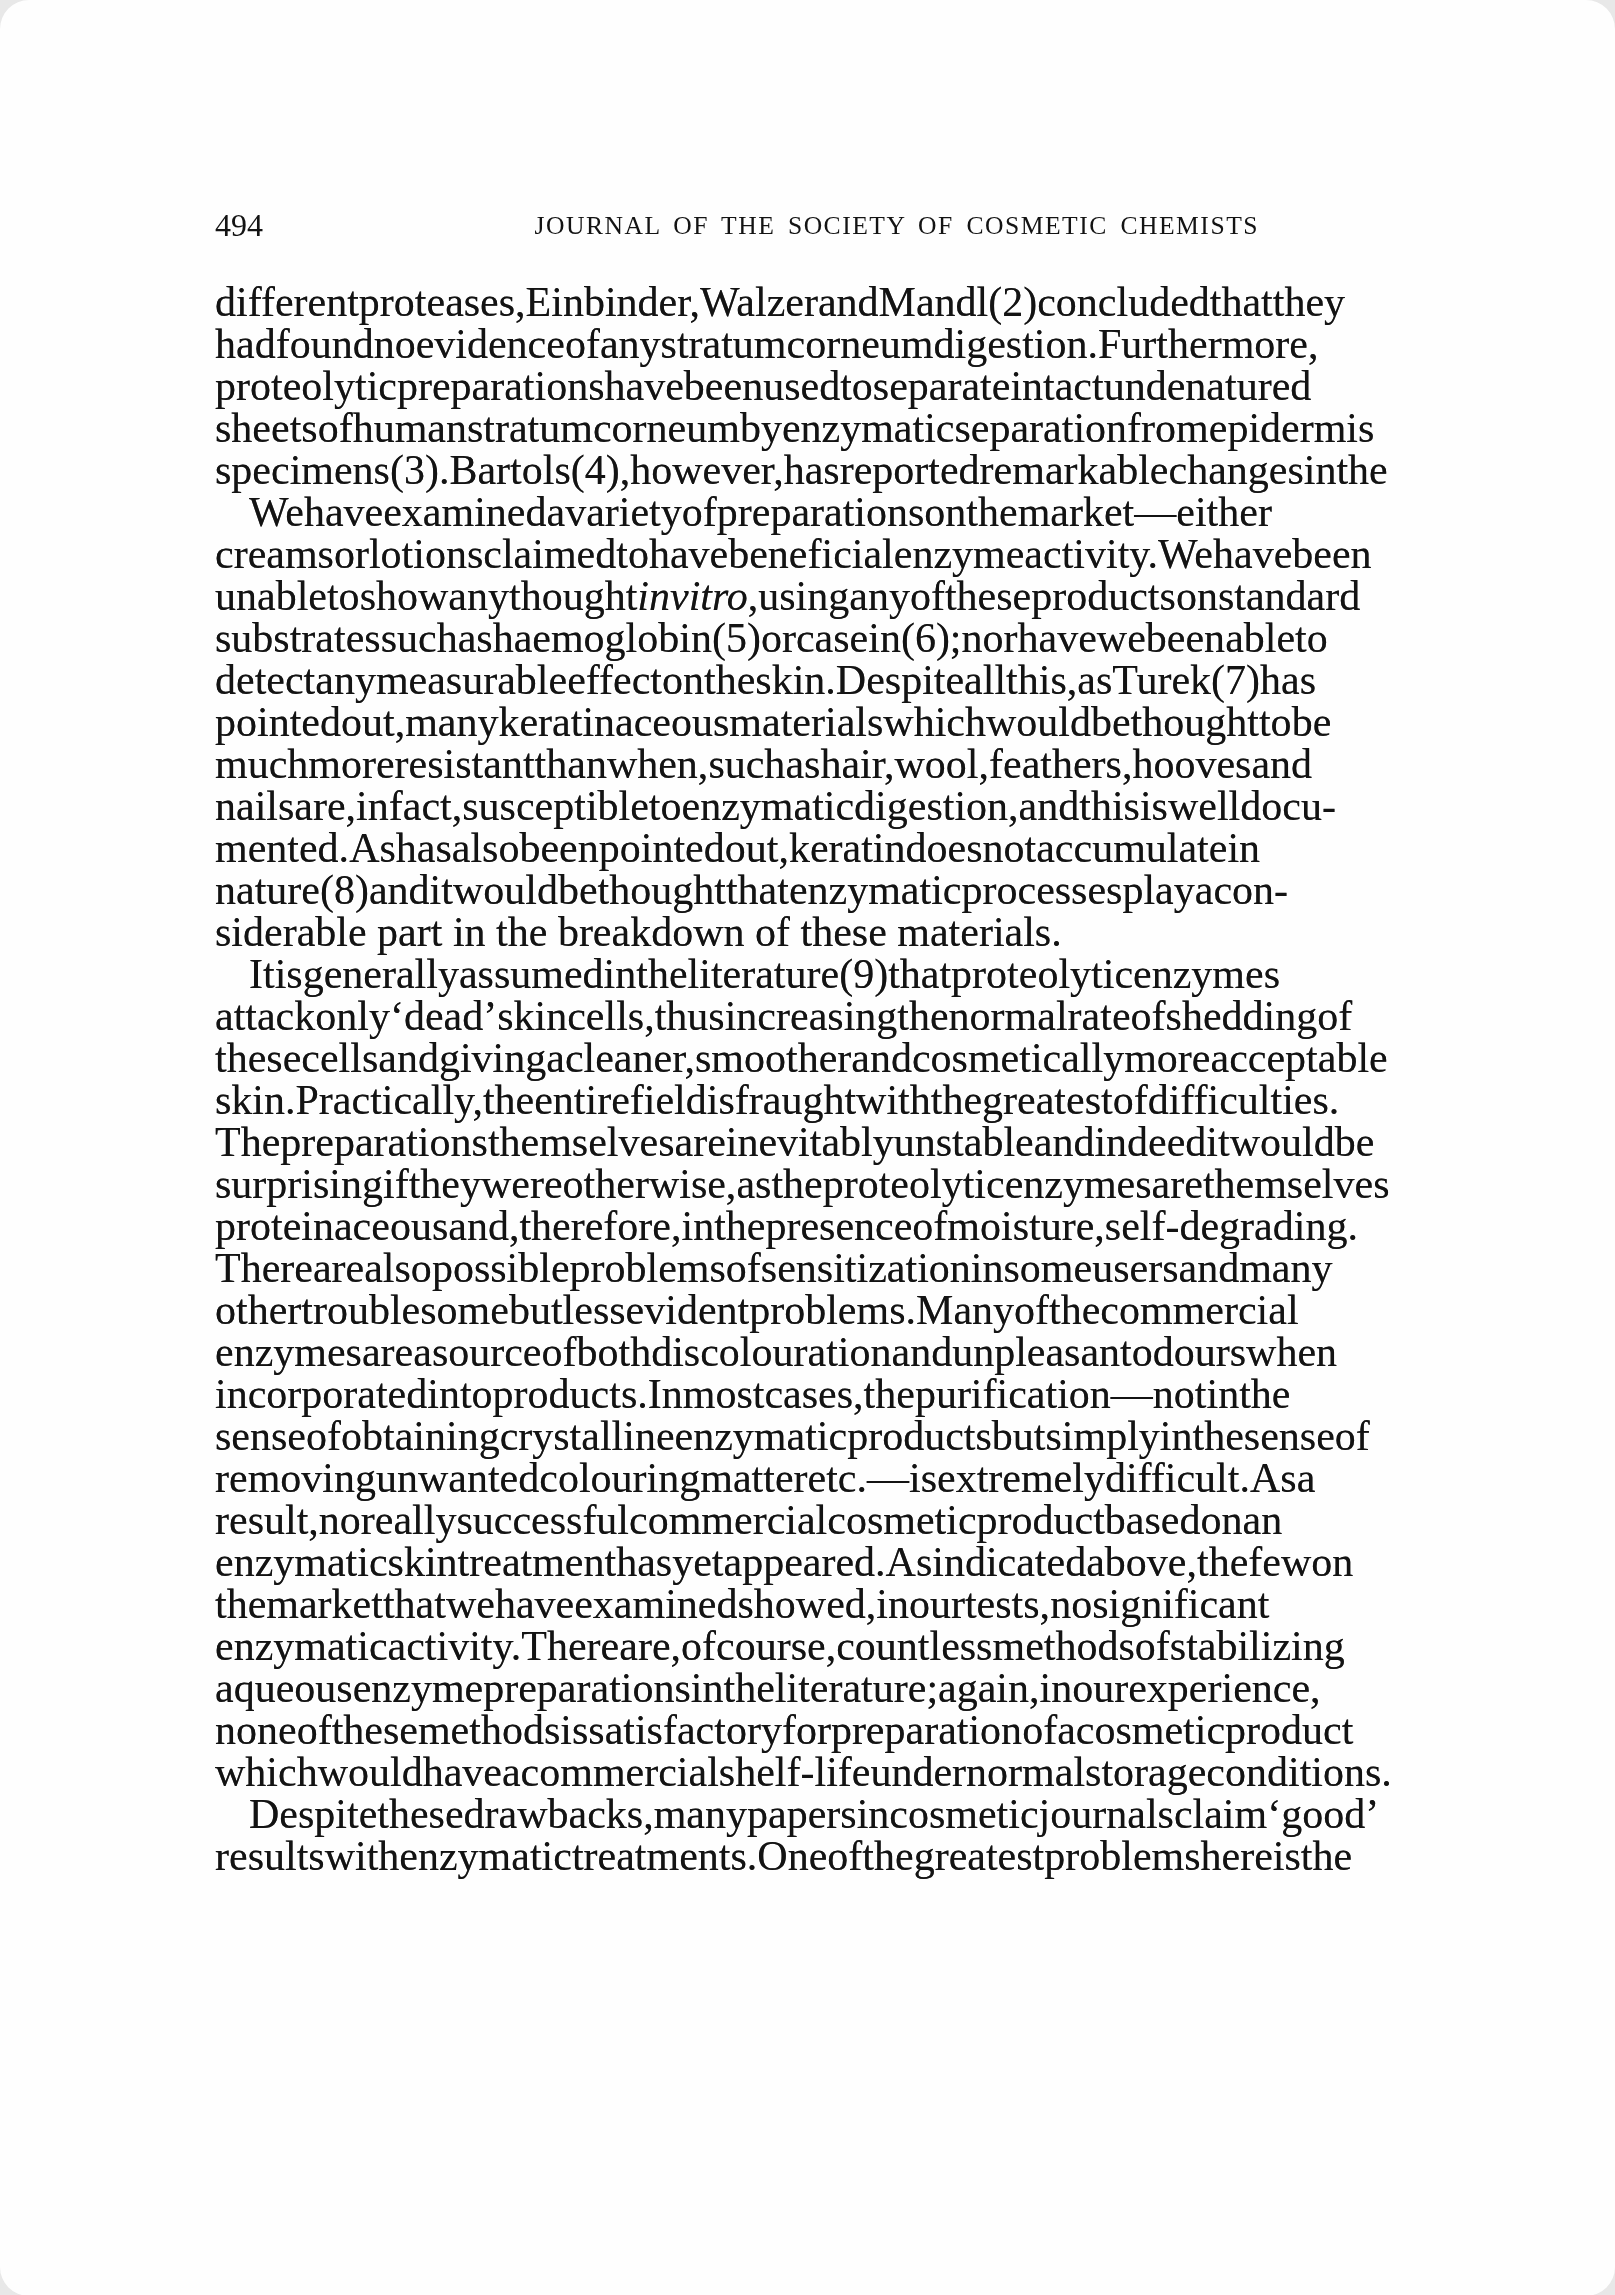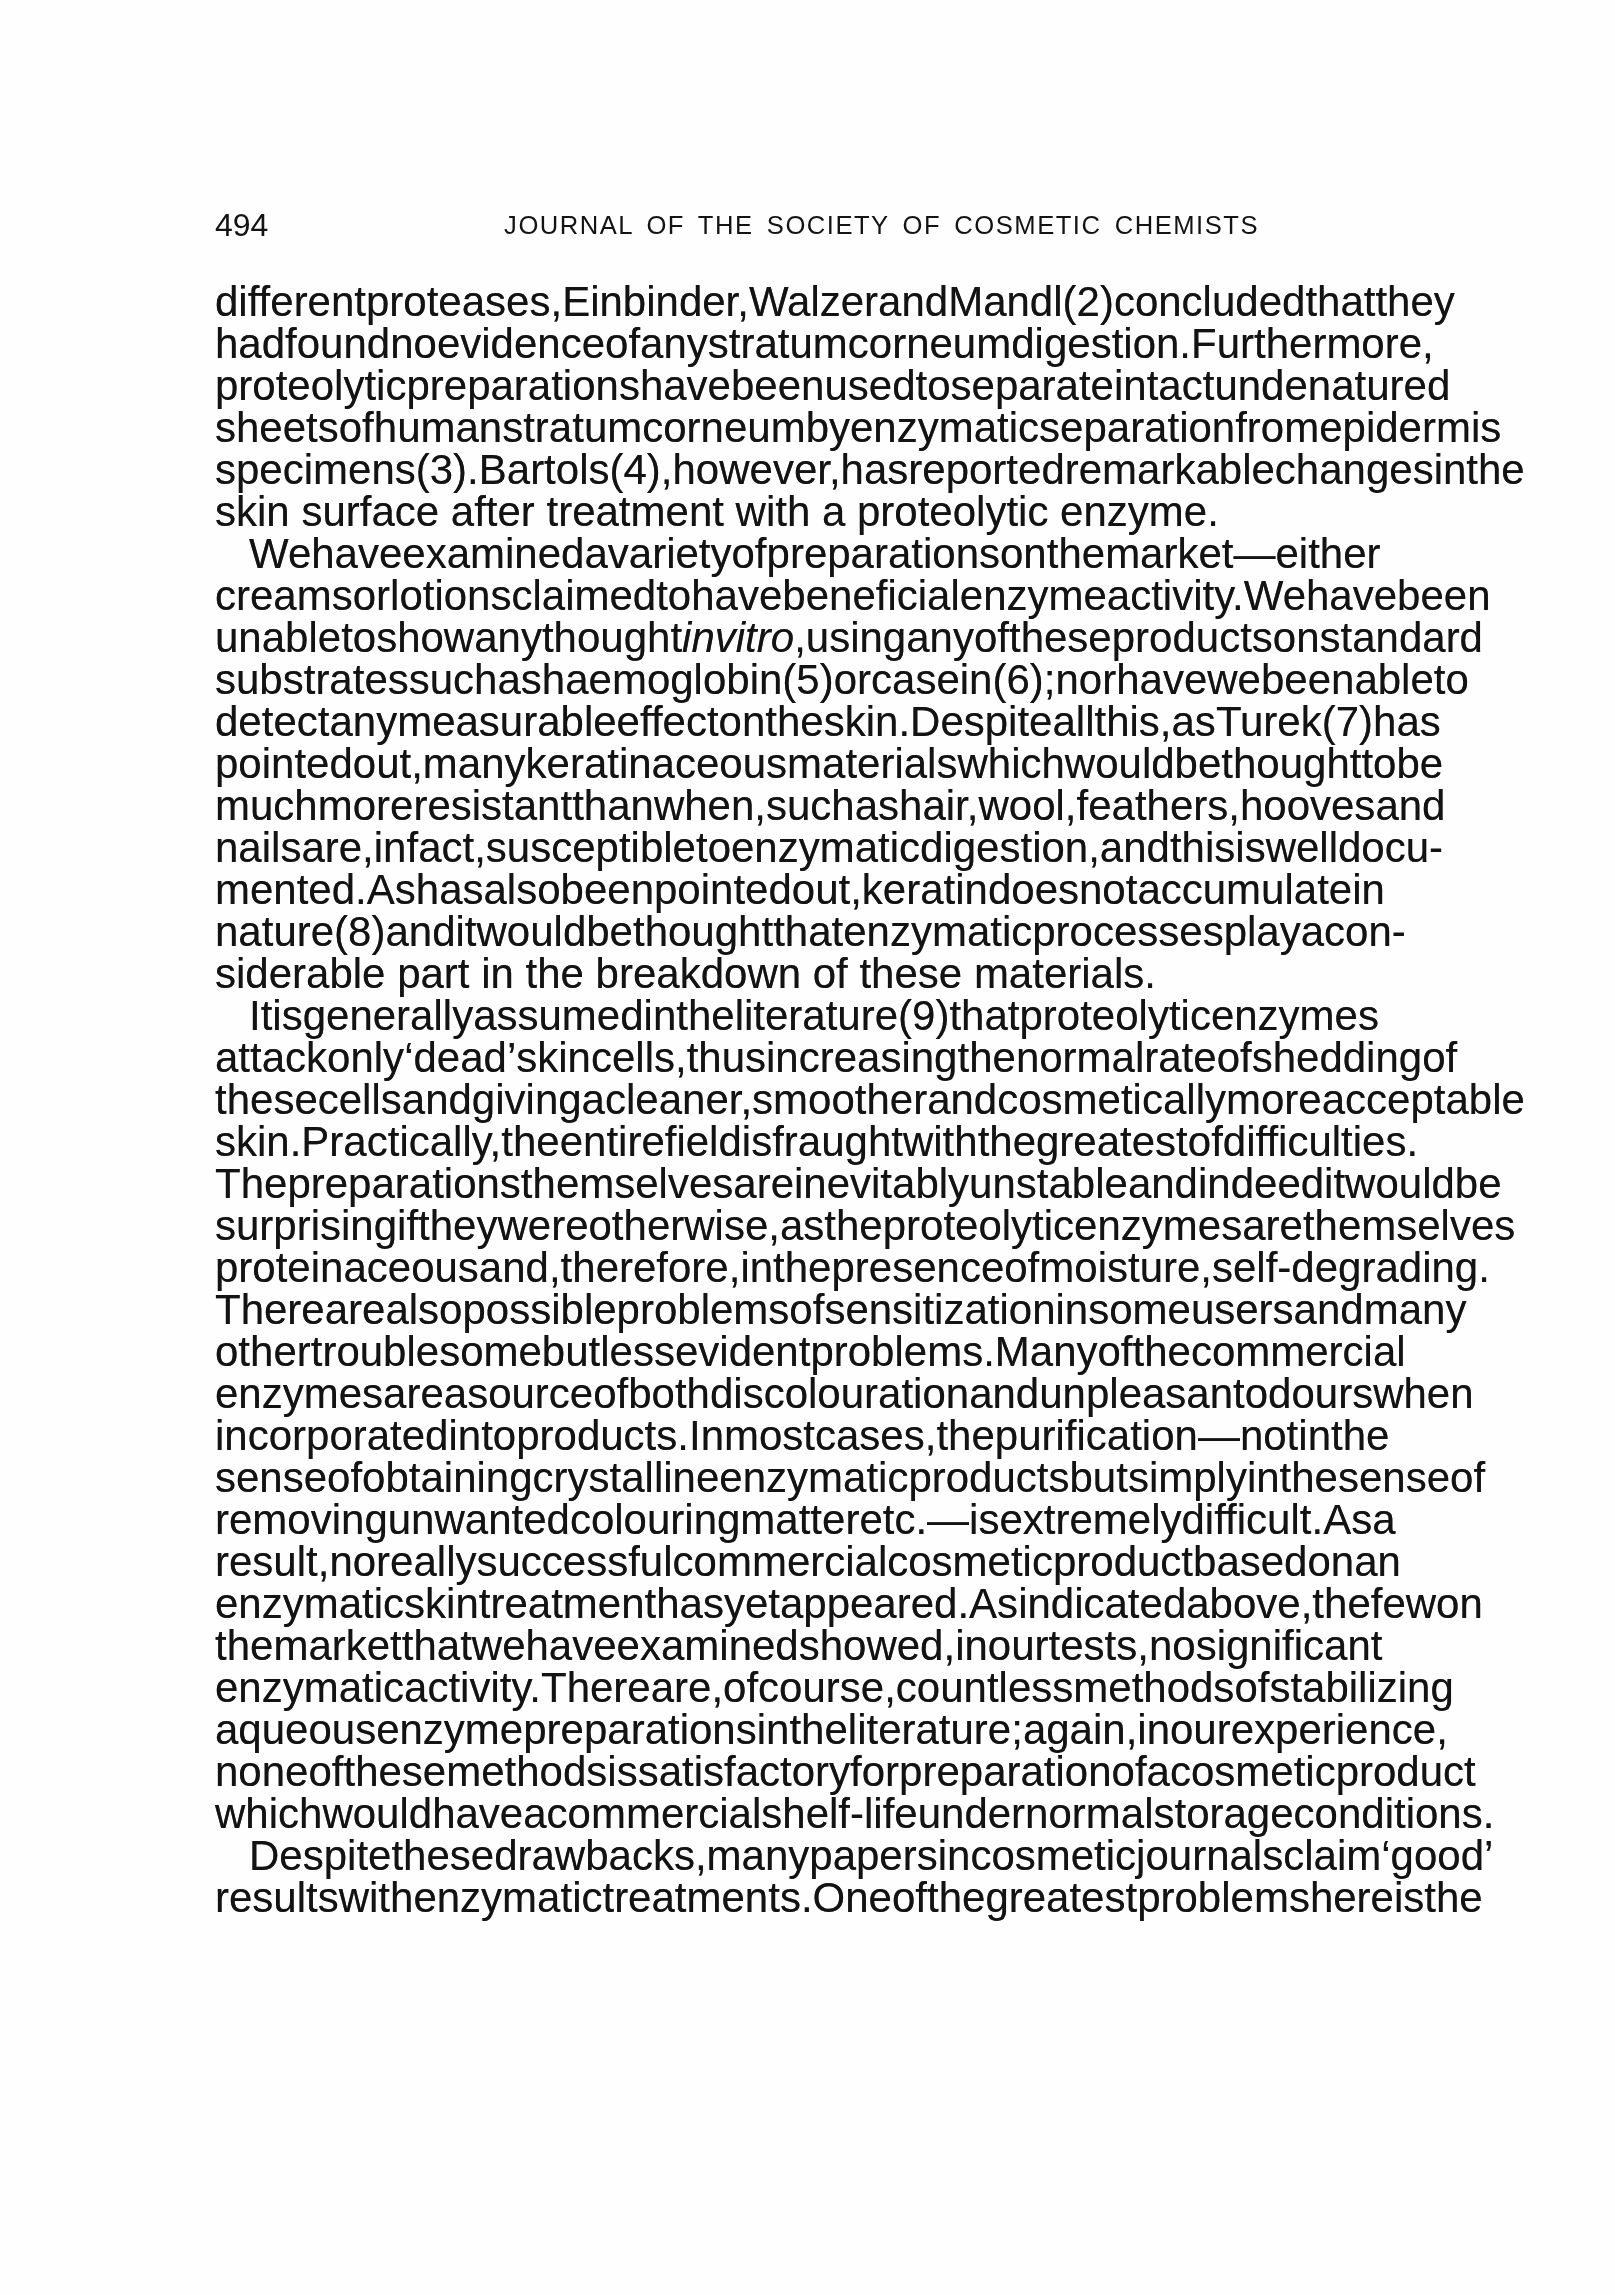--- a/index.html
+++ b/index.html
@@ -1,23 +1,24 @@
 <!DOCTYPE html>
 <html style="font-size:15px"><head>
 <meta charset="utf-8">
 <style>
   html, body { margin: 0; padding: 0; background: #e8e8e8; }
   .page {
     position: relative;
     width: 1615px;
     height: 2296px;
     background: #fefefe;
-    font-family: Liberation Sans, sans-serif;
+    font-family: Liberation Serif, serif;
     color: #131313;
     overflow: hidden;
+    border-radius: 29px;
   }
   .header {
     position: absolute;
     top: 201px;
     left: 215px;
     width: 1044px;
     height: 40px;
   }
   .page-number {
     position: absolute;
@@ -118,21 +119,20 @@
           <span>Bartols</span>
           <span>(4),</span>
           <span>however,</span>
           <span>has</span>
           <span>reported</span>
           <span>remarkable</span>
           <span>changes</span>
           <span>in</span>
           <span>the</span>
         </div>
-        <div class="line"><span>skin</span> <span>surface</span> <span>after</span> <span>treatment</span> <span>with</span> <span>a</span> <span>proteolytic</span> <span>enzyme.</span></div>
       </div>
       <div>
         <div class="line justify indent">
           <span>We</span>
           <span>have</span>
           <span>examined</span>
           <span>a</span>
           <span>variety</span>
           <span>of</span>
           <span>preparations</span>

